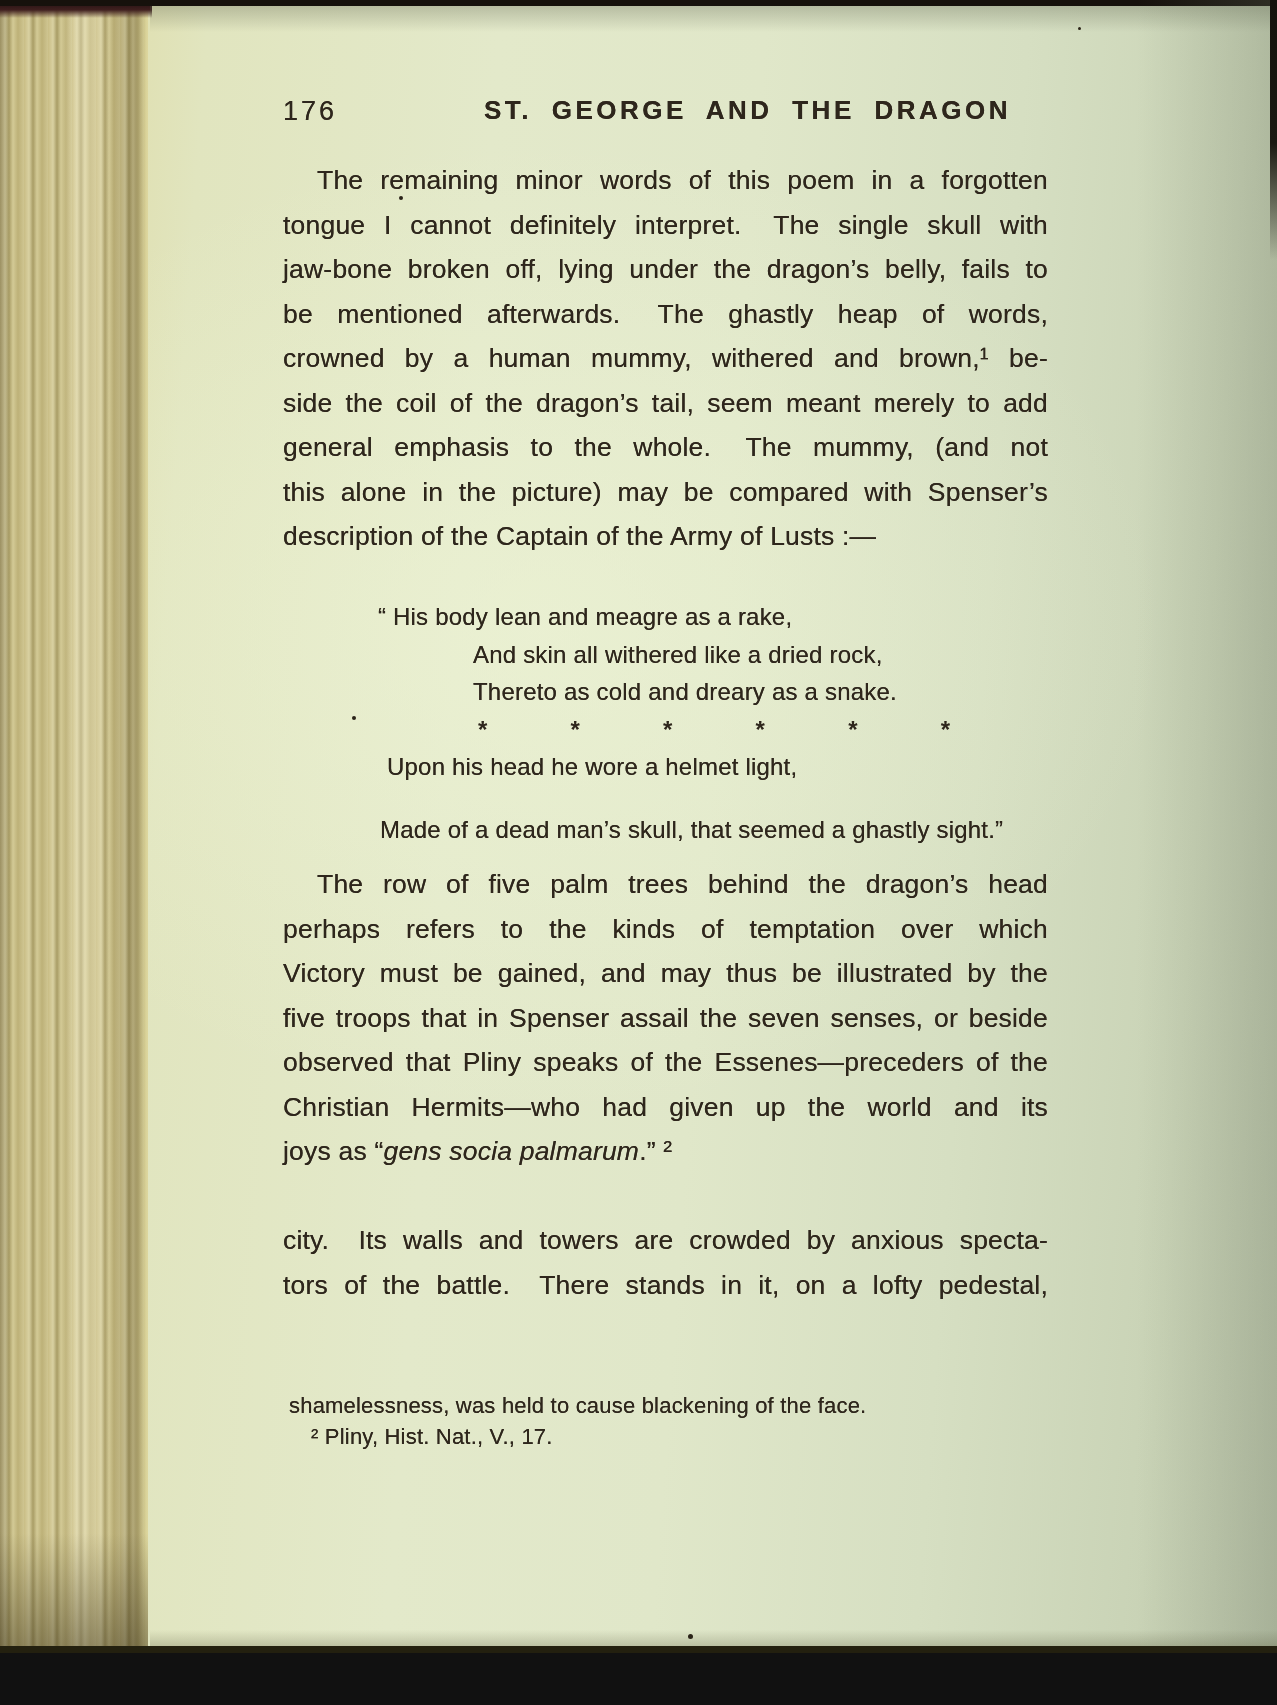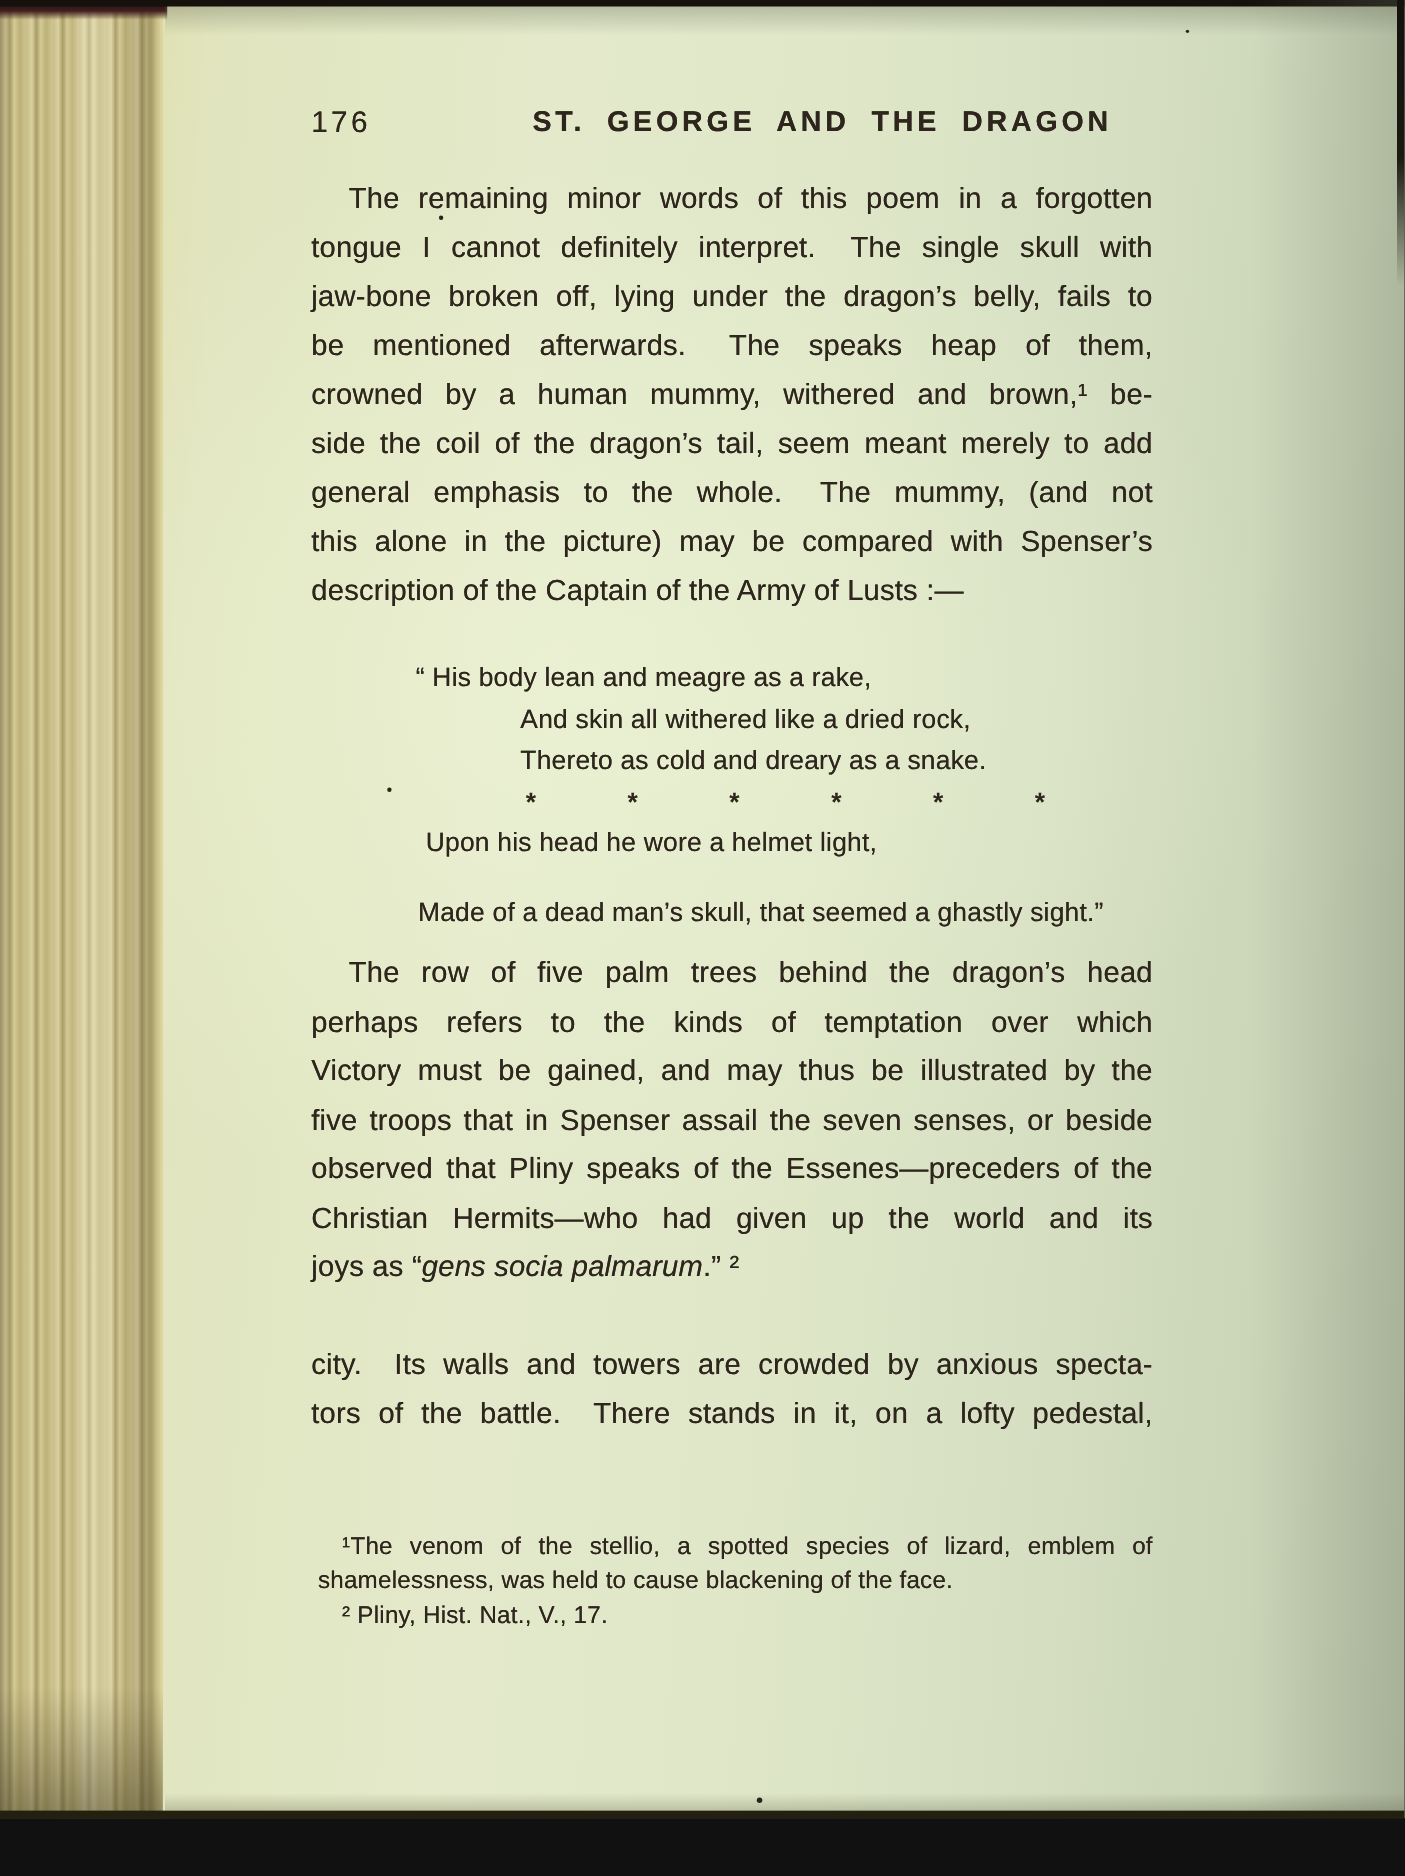--- a/index.html
+++ b/index.html
@@ -62,21 +62,21 @@
   <div class="edge-bottom"></div>
 
   <div class="pagenum">176</div>
   <div class="rhead">ST. GEORGE AND THE DRAGON</div>
 
   <div id="page-body">
       <div class="block para" style="top: 158px; font-size: 26.5px; line-height: 44.5px;">
         <div class="line" style="text-indent: 34px;">The remaining minor words of this poem in a forgotten</div>
         <div class="line">tongue I cannot definitely interpret.  The single skull with</div>
         <div class="line">jaw-bone broken off, lying under the dragon’s belly, fails to</div>
-        <div class="line">be mentioned afterwards.  The speaks heap of them,</div>
+        <div class="line">be mentioned afterwards.  The ghastly heap of words,</div>
         <div class="line">crowned by a human mummy, withered and brown,¹ be-</div>
         <div class="line">side the coil of the dragon’s tail, seem meant merely to add</div>
         <div class="line">general emphasis to the whole.  The mummy, (and not</div>
         <div class="line">this alone in the picture) may be compared with Spenser’s</div>
         <div class="line plain">description of the Captain of the Army of Lusts :—</div>
       </div>
       <div class="block verse" style="top: 598px; font-size: 24px; line-height: 37.5px;">
         <div class="vline" style="margin-left: 95px;">“ His body lean and meagre as a rake,</div>
         <div class="vline" style="margin-left: 190px;">And skin all withered like a dried rock,</div>
         <div class="vline" style="margin-left: 190px;">Thereto as cold and dreary as a snake.</div>
@@ -98,21 +98,20 @@
         <div class="line">five troops that in Spenser assail the seven senses, or beside</div>
         <div class="line">observed that Pliny speaks of the Essenes—preceders of the</div>
         <div class="line">Christian Hermits—who had given up the world and its</div>
         <div class="line plain"><span>joys as “</span><span class="it">gens socia palmarum</span><span>.” ²</span></div>
       </div>
       <div class="block para" style="top: 1218px; font-size: 26.5px; line-height: 44.5px;">
         <div class="line">city.  Its walls and towers are crowded by anxious specta-</div>
         <div class="line">tors of the battle.  There stands in it, on a lofty pedestal,</div>
       </div>
       <div class="block footnotes" style="top: 1390px; font-size: 22px; line-height: 31px;">
-        <div class="line" style="text-indent: 28px;">¹The venom of the stellio, a spotted species of lizard, emblem of</div>
         <div class="line plain" style="text-indent: 6px;">shamelessness, was held to cause blackening of the face.</div>
         <div class="line plain" style="text-indent: 28px;">² Pliny, Hist. Nat., V., 17.</div>
       </div>
     </div>
   <div id="artifacts">
       <div class="speck" style="left: 399px; top: 196px; width: 4px; height: 4px;"></div>
       <div class="speck" style="left: 352px; top: 716px; width: 4px; height: 4px;"></div>
       <div class="speck" style="left: 1078px; top: 27px; width: 3px; height: 3px;"></div>
       <div class="speck" style="left: 688px; top: 1634px; width: 5px; height: 5px;"></div>
     </div>

